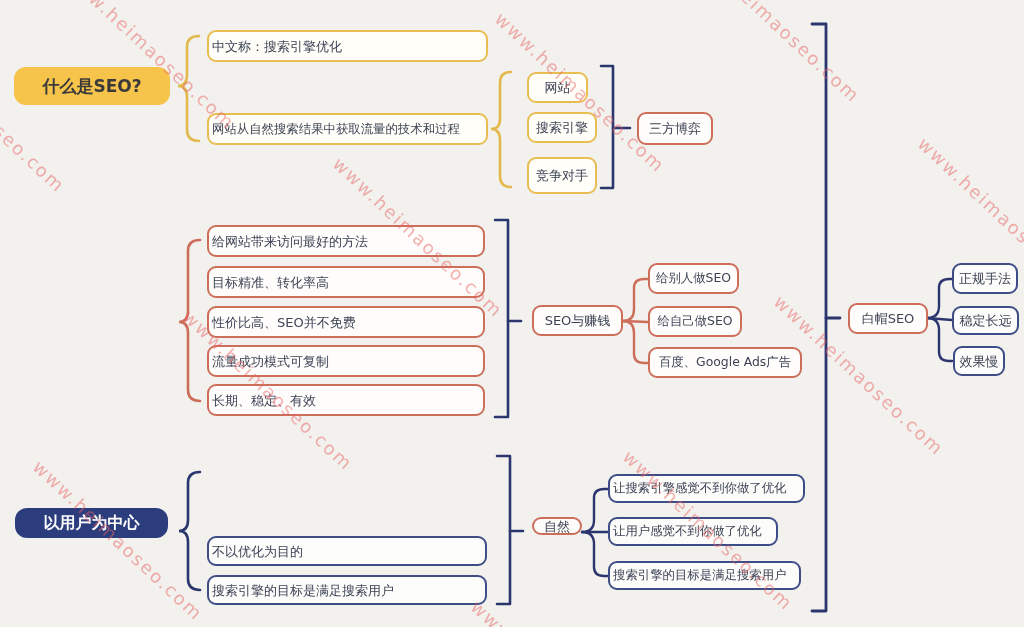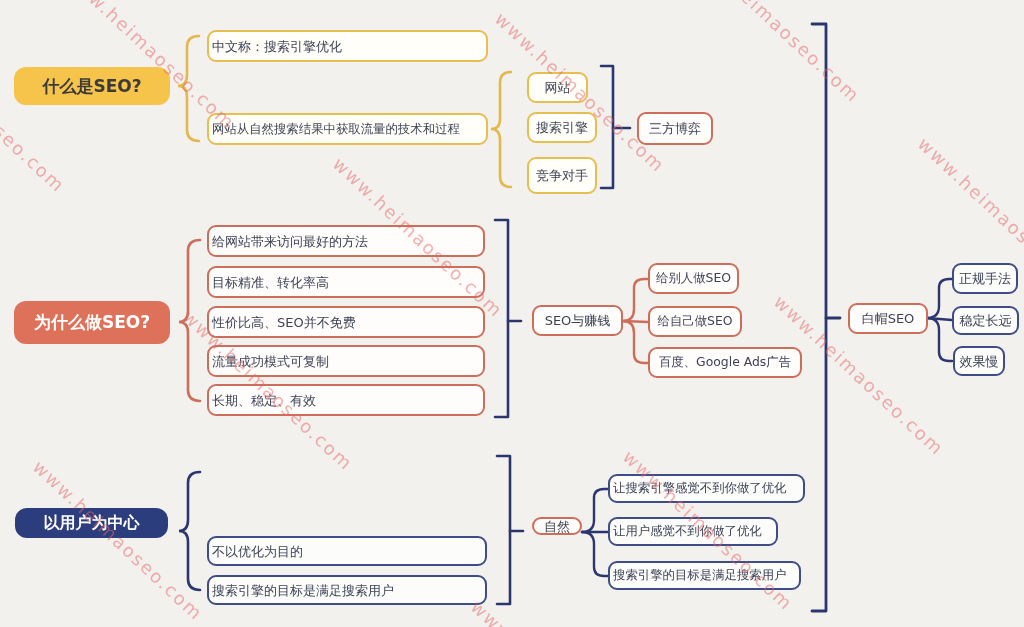--- a/index.html
+++ b/index.html
@@ -75,21 +75,20 @@
   </svg>
 
   <div class="node root filled-yellow" style="left:14px;top:67px;width:156px;height:38px">什么是SEO?</div>
   <div class="node o-yellow" style="left:207px;top:30px;width:281px;height:32px">中文称：搜索引擎优化</div>
   <div class="node o-yellow small" style="left:207px;top:113px;width:281px;height:32px">网站从自然搜索结果中获取流量的技术和过程</div>
   <div class="node o-yellow center" style="left:527px;top:72px;width:61px;height:31px">网站</div>
   <div class="node o-yellow center" style="left:527px;top:112px;width:70px;height:31px">搜索引擎</div>
   <div class="node o-yellow center" style="left:527px;top:157px;width:70px;height:37px">竞争对手</div>
   <div class="node o-red center" style="left:637px;top:112px;width:76px;height:33px">三方博弈</div>
 
-  <div class="node root filled-red" style="left:14px;top:301px;width:156px;height:43px">为什么做SEO?</div>
   <div class="node o-red" style="left:207px;top:225px;width:278px;height:32px">给网站带来访问最好的方法</div>
   <div class="node o-red" style="left:207px;top:266px;width:278px;height:32px">目标精准、转化率高</div>
   <div class="node o-red" style="left:207px;top:306px;width:278px;height:32px">性价比高、SEO并不免费</div>
   <div class="node o-red" style="left:207px;top:345px;width:278px;height:32px">流量成功模式可复制</div>
   <div class="node o-red" style="left:207px;top:384px;width:278px;height:32px">长期、稳定、有效</div>
   <div class="node o-red center" style="left:532px;top:305px;width:91px;height:31px">SEO与赚钱</div>
   <div class="node o-red center small" style="left:648px;top:263px;width:91px;height:31px">给别人做SEO</div>
   <div class="node o-red center small" style="left:648px;top:306px;width:94px;height:31px">给自己做SEO</div>
   <div class="node o-red center small" style="left:648px;top:347px;width:154px;height:31px">百度、Google Ads广告</div>
 

